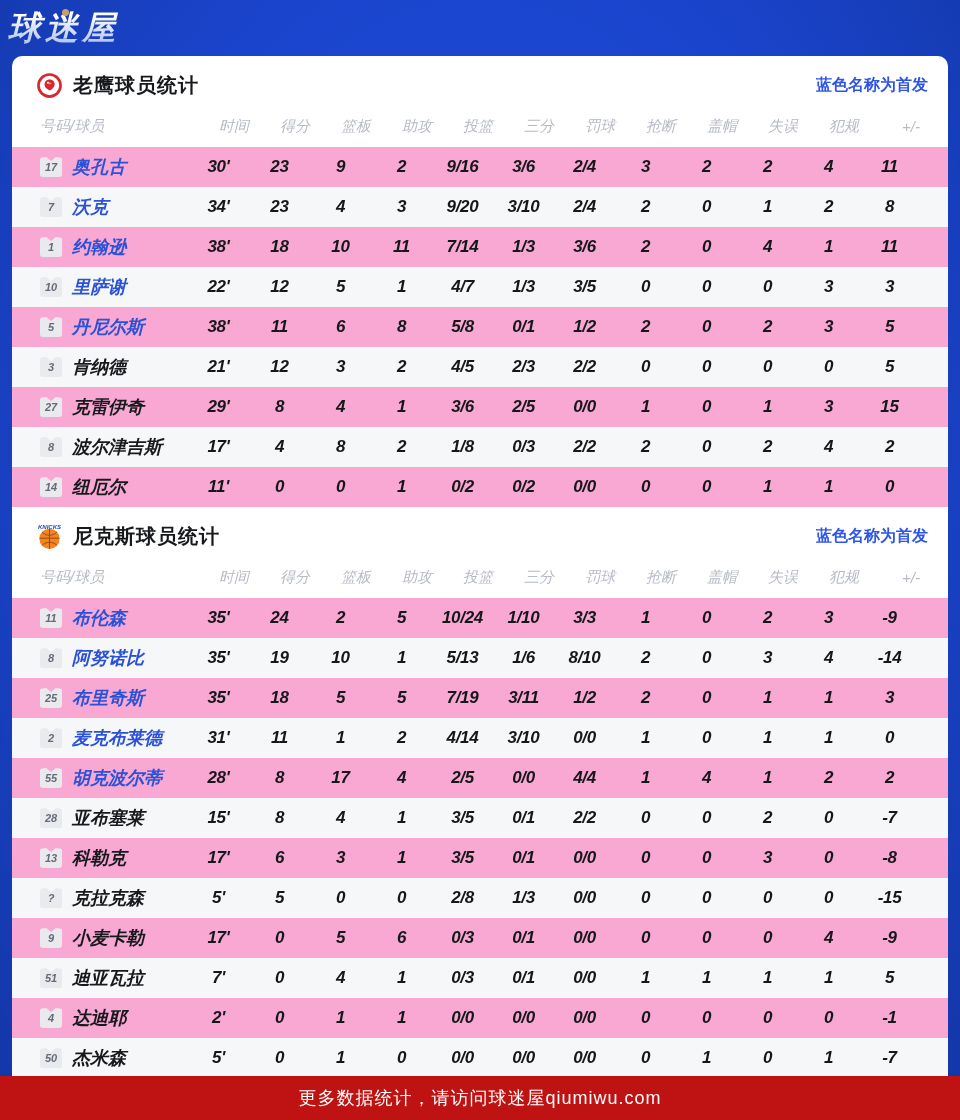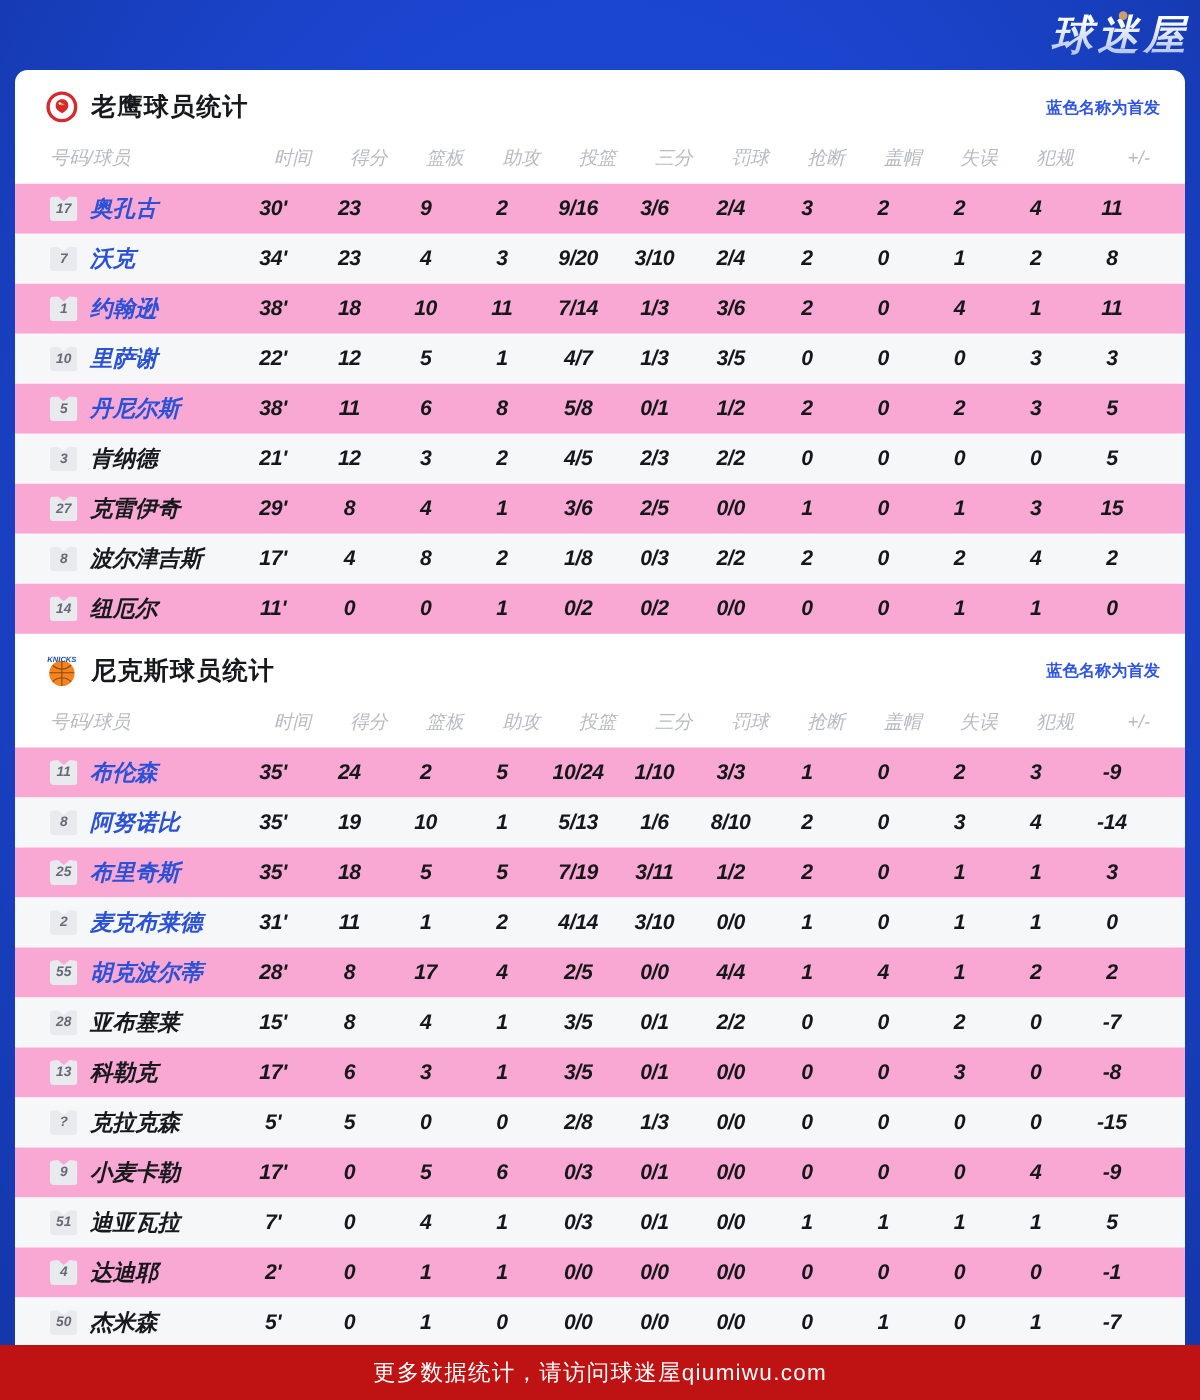--- a/index.html
+++ b/index.html
@@ -2,34 +2,34 @@
 <html><head>
 <meta charset="utf-8">
 <style>
   * { margin:0; padding:0; box-sizing:border-box; }
   html,body { width:960px; height:1120px; }
   body {
     font-family:"Liberation Sans","DejaVu Sans",sans-serif;
     background:radial-gradient(ellipse at 50% 40%, #1d4cda 0%, #1a44cc 55%, #1336a6 100%);
     overflow:hidden; display:flex; flex-direction:column;
   }
-  .top-banner { height:56px; flex:0 0 56px; display:flex; align-items:center; justify-content:flex-end; position:relative; }
+  .top-banner { height:56px; flex:0 0 56px; display:flex; align-items:center; justify-content:flex-start; position:relative; }
   .brand {
     font-size:33px; font-weight:900; font-style:italic; letter-spacing:4px;
     background:linear-gradient(180deg,#ffffff 20%,#a9bdf2 90%);
     -webkit-background-clip:text; background-clip:text; color:transparent;
     position:relative; padding:0 8px;
   }
   .brand .dot { position:absolute; top:3px; left:49%; width:7px; height:7px; border-radius:50%;
     background:#c9a063; }
   .card { flex:1; margin:0 12px; background:#ffffff; border-radius:10px 10px 0 0; overflow:hidden; }
   .section-head { display:flex; align-items:center; padding:16px 20px 6px 24px;justify-content:space-between; }
   .team-icon { width:27px; height:27px; margin-right:10px; flex:0 0 27px; }
   .section-title { font-size:20px; font-weight:800; color:#16181c; letter-spacing:1px; }
-  .starter-note { margin-left:auto; font-size:13px; font-weight:600; color:#2f55e6; }
+  .starter-note { margin-left:auto; font-size:16px; font-weight:600; color:#2f55e6; }
   .grid { display:grid; grid-template-columns:148px repeat(12,1fr); align-items:center; padding:0 28px 0 28px; }
   .thead { height:42px; }
   .th { text-align:right; font-size:15px; font-style:italic; color:#b6bbc3; font-weight:500; }
   .th.player-col { text-align:left; }
   .tr { height:40px; background:#f9a8d4; }
   .tr.alt { background:#f6f7f8; }
   .td.stat { text-align:center; font-size:17px; font-weight:700; font-style:italic; color:#15171a; letter-spacing:-0.3px; }
   .player-cell { display:flex; align-items:center; gap:10px; }
   .badge {
     width:22px; height:20px; background:#e9eaee; color:#646a76;

